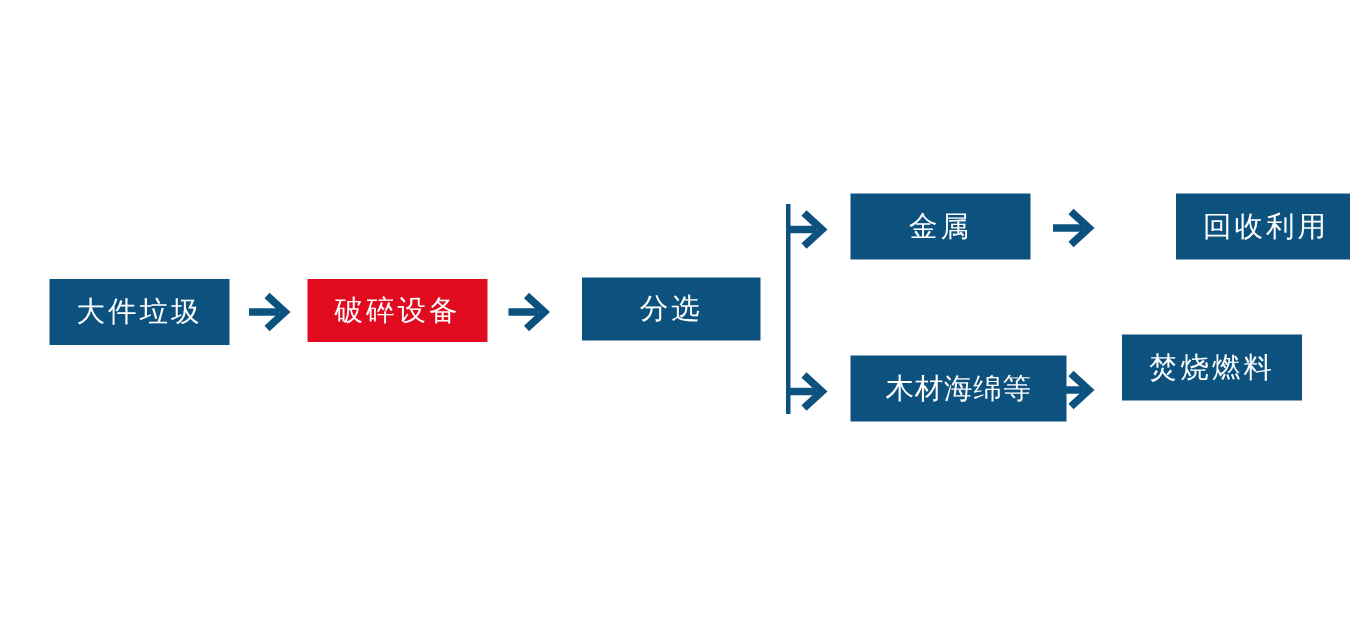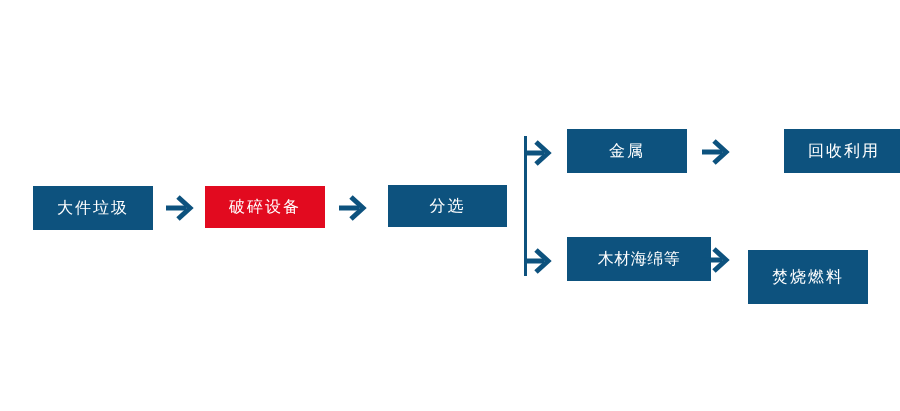--- a/index.html
+++ b/index.html
@@ -20,21 +20,21 @@
     background:var(--bg);
     overflow:hidden;
   }
   .node{
     position:absolute;
     display:flex;
     align-items:center;
     justify-content:center;
     background:var(--blue);
     color:var(--node-text);
-    font-size:16px;
+    font-size:19px;
     letter-spacing:2px;
     white-space:nowrap;
     box-sizing:border-box;
   }
   .node.red{ background:var(--red); }
   .arrow{
     position:absolute;
     color:var(--blue);
     line-height:0;
   }
@@ -53,21 +53,21 @@
   .v-split    { left:524px; top:136px; height:140px; }
   .a-branch-top    { left:526px; top:139px; }
   .a-branch-bottom { left:526px; top:247px; }
   
   .n-metal    { left:567px; top:129px; width:120px; height:44px; }
   .a-3        { left:701px; top:138px; }
   .n-recycle  { left:748px; top:129px; width:120px; height:44px;margin-left:36px; }
   
   .n-wood     { left:567px; top:237px; width:144px; height:44px; letter-spacing:0.5px; }
   .a-4        { left:701px; top:246px; }
-  .n-fuel     { left:748px; top:250px; width:120px; height:54px; }
+  .n-fuel     { left:748px; top:223px; width:120px; height:44px; }
 </style>
 </head>
 <body>
 
 <div class="canvas">
 
   <div class="node n-bulky">大件垃圾</div>
 
   <span class="arrow a-1">
     <svg width="32" height="28" viewBox="0 0 32 28">

